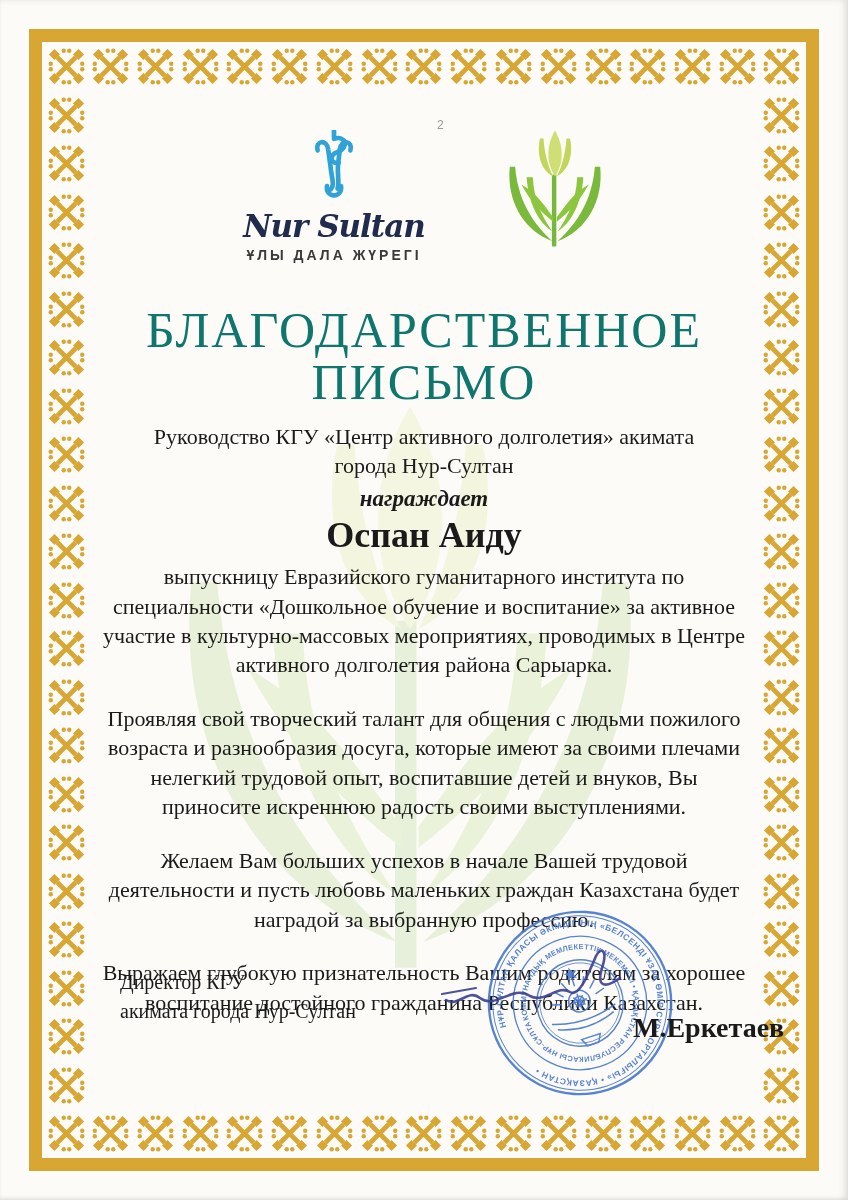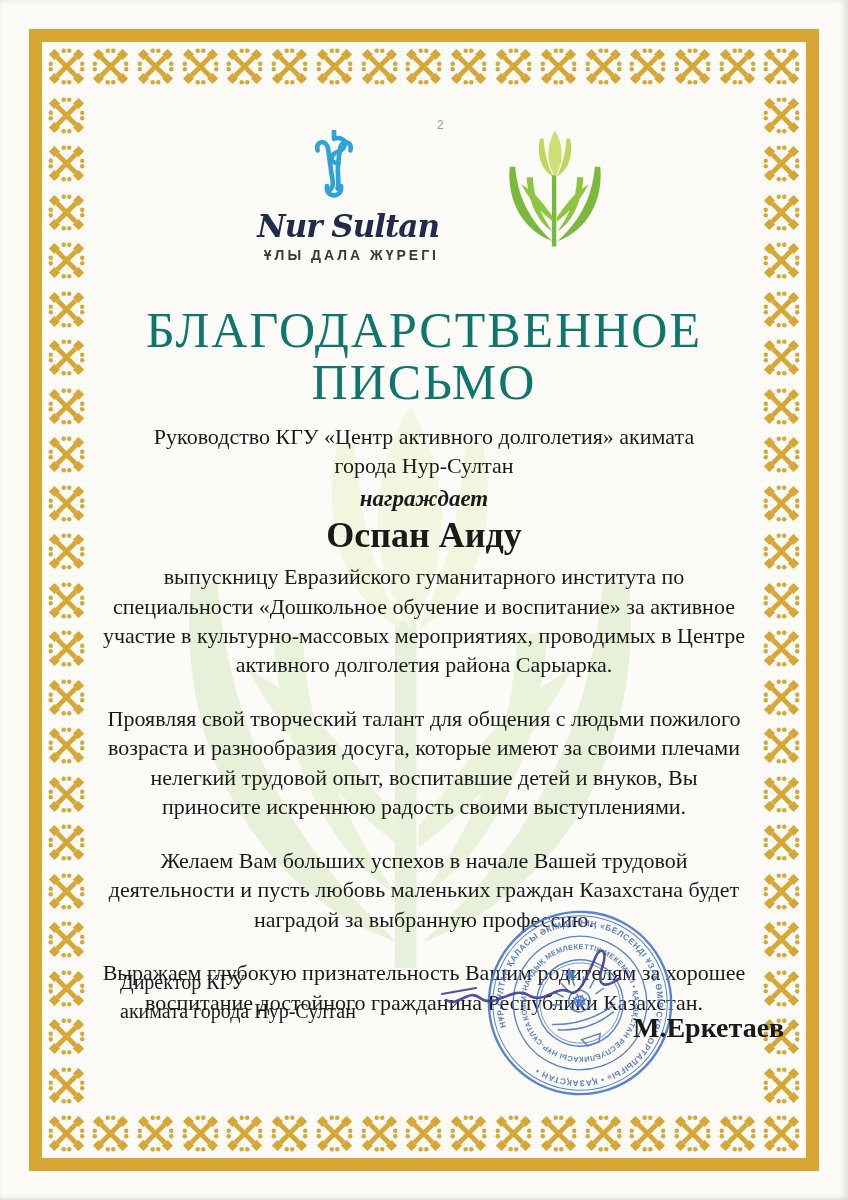--- a/index.html
+++ b/index.html
@@ -18,21 +18,21 @@
   .orn-bottom{bottom:48px; left:92px; right:92px; height:37px;}
   .orn-left  {top:48px; bottom:48px; left:48px; width:37px; flex-direction:column;}
   .orn-right {top:48px; bottom:48px; right:48px; width:37px; flex-direction:column;}
   .orn{width:37px; height:37px; flex:0 0 auto;}
 
   .watermark{position:absolute; left:150px; top:385px; width:520px; height:600px; opacity:.15; pointer-events:none;}
 
   .content{position:absolute; left:100px; right:100px; top:112px; text-align:center;}
 
   .logos-row{display:flex; justify-content:center; align-items:flex-start; gap:52px; height:168px; position:relative;}
-  .logo-ns{width:210px; text-align:right; padding-top:18px;}
+  .logo-ns{width:210px; text-align:center; padding-top:18px;}
   .ns-mark{width:70px; height:76px; display:block; margin:0 auto;}
   .ns-word{font-family:"DejaVu Serif", serif; font-style:italic; font-weight:bold;
            font-size:31px; color:#202b4e; letter-spacing:-1px; margin-top:2px;}
   .ns-tagline{font-family:"Liberation Sans", sans-serif; font-weight:bold; font-size:14px;
               letter-spacing:3px; color:#3a3a3a; margin-top:3px;}
   .logo-tulip{width:128px; height:124px; margin-top:14px;}
   .artifact{position:absolute; left:52%; top:6px; font-family:"Liberation Sans",sans-serif;
             font-size:12px; color:#9a9a96;}
 
   .title{margin:24px 0 0 0; font-weight:400; font-size:50px; line-height:1.04;

